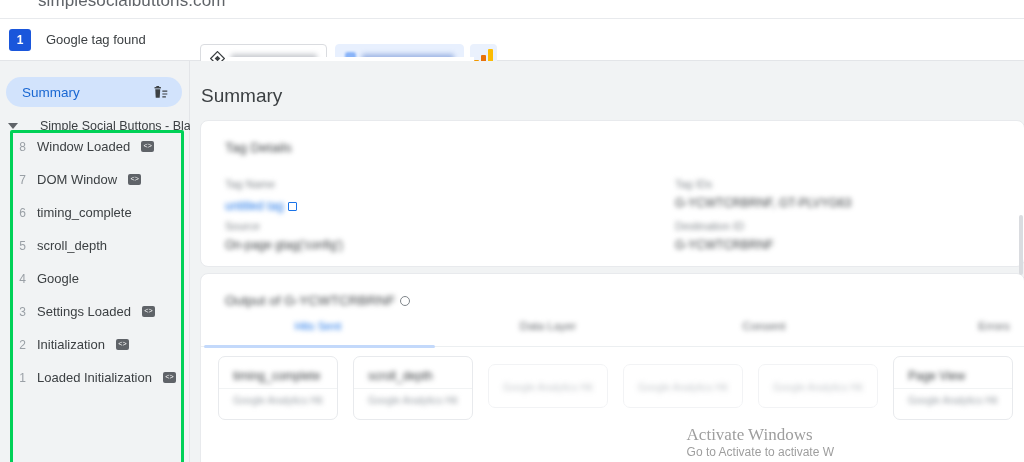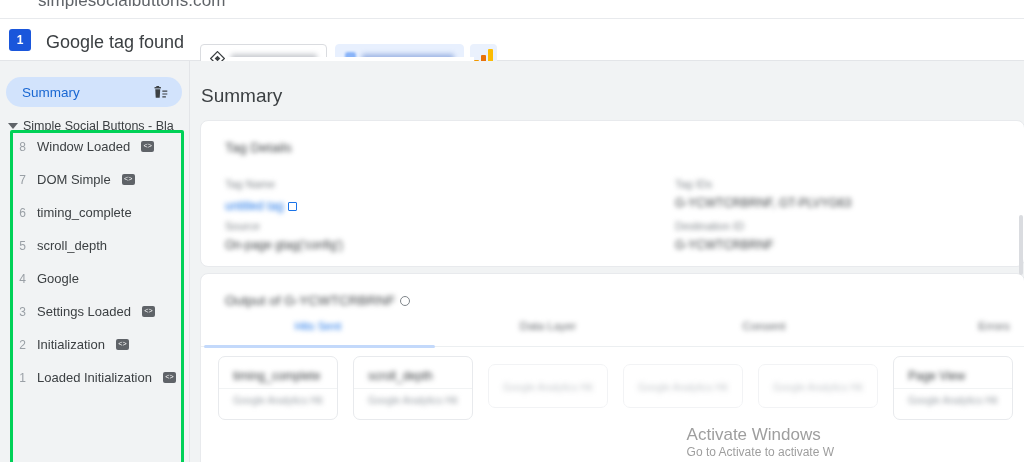--- a/index.html
+++ b/index.html
@@ -30,21 +30,21 @@
   }
   .tag-badge {
     position: absolute; left: 9px; top: 10px;
     width: 22px; height: 22px; border-radius: 3px;
     background: #1a56db;
     color: #fff; font-size: 12px; font-weight: 700;
     display: flex; align-items: center; justify-content: center;
   }
   .tag-found {
     position: absolute; left: 46px; top: 13px;
-    font-size: 18px; color: #3c4043;
+    font-size: 13px; color: #3c4043;
   }
   .chip-group {
     position: absolute; left: 200px; top: 25px;
     display: flex; align-items: center; gap: 0;
   }
   .chip {
     height: 28px; display: flex; align-items: center; gap: 6px;
     padding: 0 9px; border-radius: 4px;
     background: #ffffff; border: 1px solid #dadce0;
   }
@@ -86,21 +86,21 @@
     background: #d2e3fc;
     display: flex; align-items: center;
   }
   .summary-pill .label {
     margin-left: 16px; font-size: 13.5px; color: #1967d2;
   }
   .trash-icon { position: absolute; right: 14px; top: 7px; width: 17px; height: 16px; }
 
   .group-head {
     position: absolute; left: 8px; top: 58px;
-    display: flex; align-items: center; gap: 5px;
+    display: flex; align-items: center; gap: 22px;
     font-size: 12.5px; color: #3c4043; white-space: nowrap;
   }
   .caret { width: 0; height: 0; border-left: 5px solid transparent;
            border-right: 5px solid transparent; border-top: 6px solid #5f6368; }
 
   .green-box {
     position: absolute; left: 10px; top: 69px;
     width: 174px; height: 335px;
     border: 3px solid #00d157; border-radius: 2px;
     pointer-events: none;
@@ -202,21 +202,21 @@
     position: absolute; left: 1019px; top: 215px; width: 4px; height: 60px;
     background: #dadce0; border-radius: 2px;
   }
 
   
   .watermark {
     position: absolute; right: 14px; bottom: 2px;
     text-align: left; color: #9aa0a6;
     font-family: "Liberation Sans", sans-serif;
   }
-  .wm1 { font-size: 17px; line-height: 21px; color: #9e9e9e; }
+  .wm1 { font-size: 17px; line-height: 21px; color: #9e9e9e; font-family: Liberation Serif, serif; }
   .wm2 { font-size: 12px; line-height: 15px; color: #9e9e9e; }
 </style>
 </head>
 <body>
 
 <div id="root">
 
   <div class="urlbar">
     <div class="url">simplesocialbuttons.com</div>
   </div>
@@ -264,21 +264,21 @@
     </div>
 
     <div class="events" id="events-list">
         <div class="event-row">
           <span class="event-num">8</span>
           <span class="event-name">Window Loaded</span>
           <span class="code-badge">&lt;&gt;</span>
         </div>
         <div class="event-row">
           <span class="event-num">7</span>
-          <span class="event-name">DOM Simple</span>
+          <span class="event-name">DOM Window</span>
           <span class="code-badge">&lt;&gt;</span>
         </div>
         <div class="event-row">
           <span class="event-num">6</span>
           <span class="event-name">timing_complete</span>
         </div>
         <div class="event-row">
           <span class="event-num">5</span>
           <span class="event-name">scroll_depth</span>
         </div>

